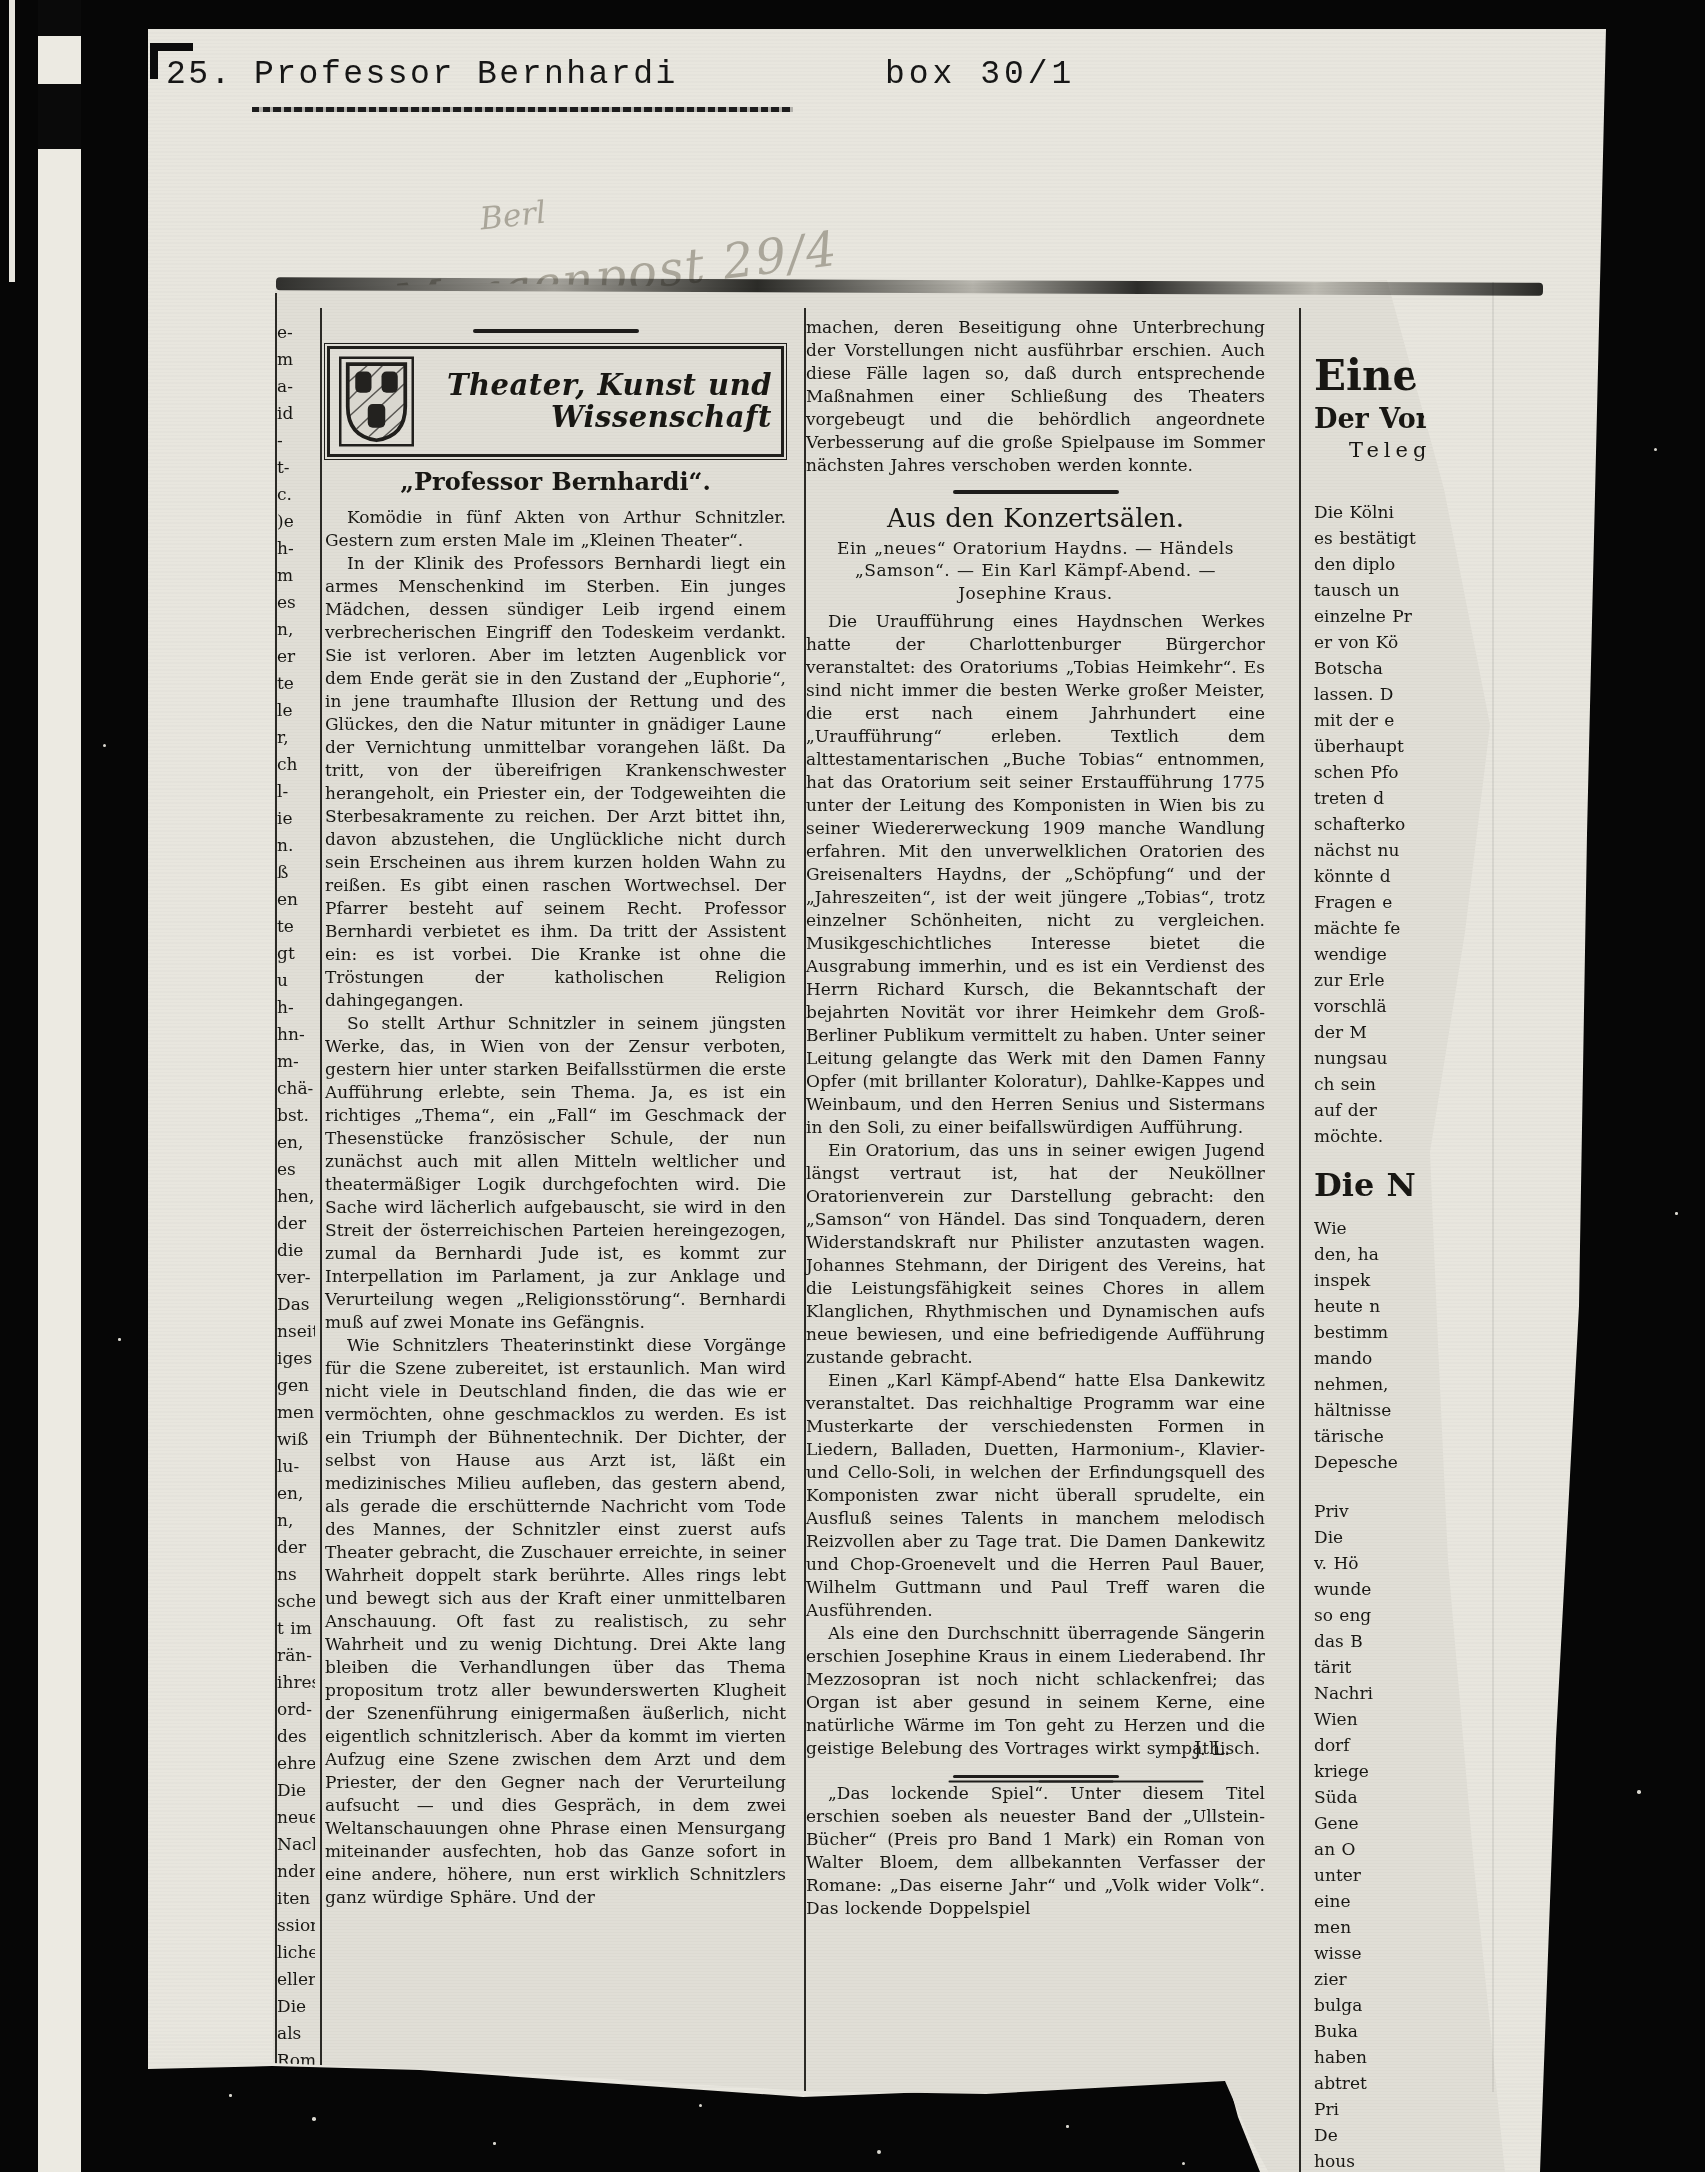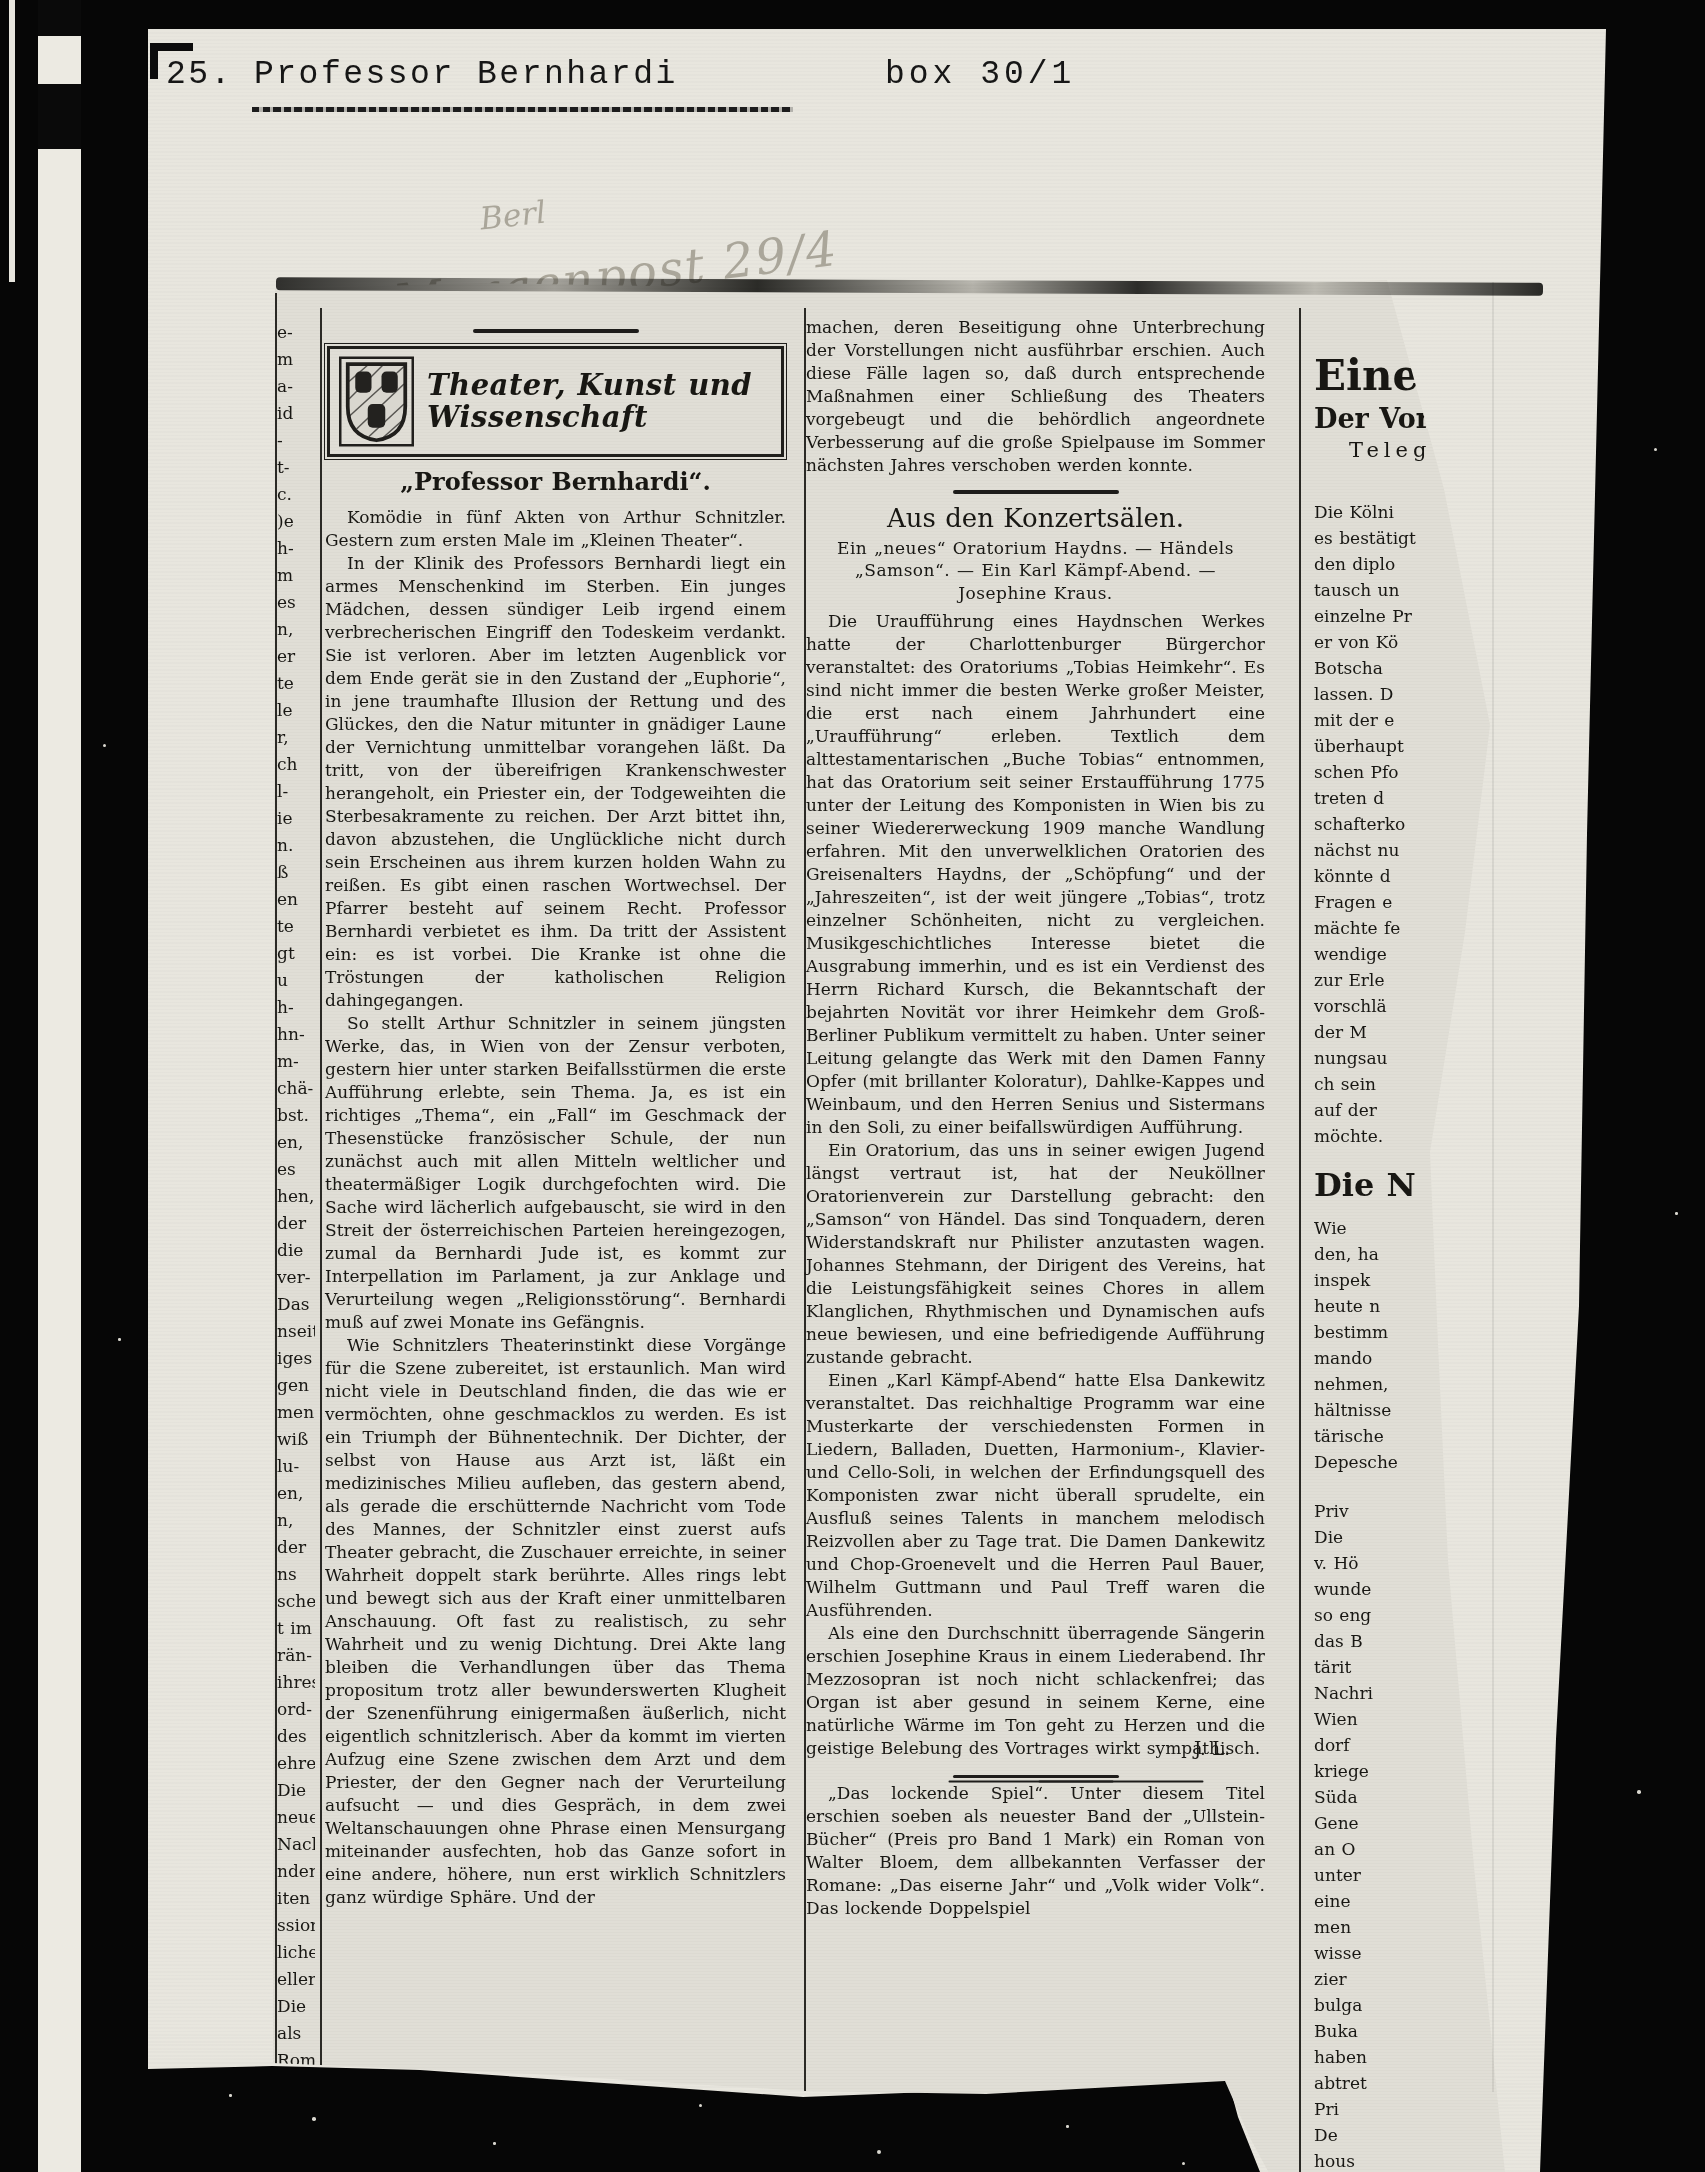--- a/index.html
+++ b/index.html
@@ -49,21 +49,21 @@
   .col3{left:1042px;top:75px;width:176px;text-align:left;}
   .para{text-indent:22px;margin:0;}
   .noindent{text-indent:0;}
   .rule-short{width:166px;height:3.5px;background:#1d1c1a;margin:13px auto;border-radius:2px;}
   .rule-double{width:166px;height:2.5px;background:#1d1c1a;margin:15px auto 4px;border-radius:1.5px;
     box-shadow:85px 5px 0 -0.5px #1d1c1a, -5px 5px 0 -0.5px #1d1c1a;}
   
   .masthead{border:3.5px solid #201f1c;outline:1.5px solid #201f1c;outline-offset:2px;
     margin:5px 2px 13px;padding:7px 9px;display:flex;align-items:center;gap:13px;}
   .masthead-text{font-size:29px;line-height:32px;font-weight:bold;font-style:italic;
-    letter-spacing:0.5px;text-align:left;text-indent:0;flex:1;}
+    letter-spacing:0.5px;text-align:right;text-indent:0;flex:1;}
   .shield{flex:0 0 75px;height:91px;}
   .headline1{font-size:24px;font-weight:bold;text-align:center;text-indent:0;margin:7px 0 13px;}
   .headline2{font-size:26px;font-weight:normal;text-align:center;text-indent:0;margin:9px 0 7px;}
   .subtitle{font-size:17px;line-height:22.6px;text-align:center;text-indent:0;margin:0 15px 6px;letter-spacing:0.5px;}
   .signature{text-align:right;padding-right:35px;font-size:18px;margin:-23px 0 0;}
   .notice-lead{font-weight:normal;}
   
   .r-headline{font-size:42px;font-weight:bold;line-height:46px;white-space:nowrap;}
   .r-subhead{font-size:27px;font-weight:bold;margin-top:8px;white-space:nowrap;}
   .r-dateline{font-size:21px;letter-spacing:5px;margin:9px 0 39px 35px;white-space:nowrap;}

